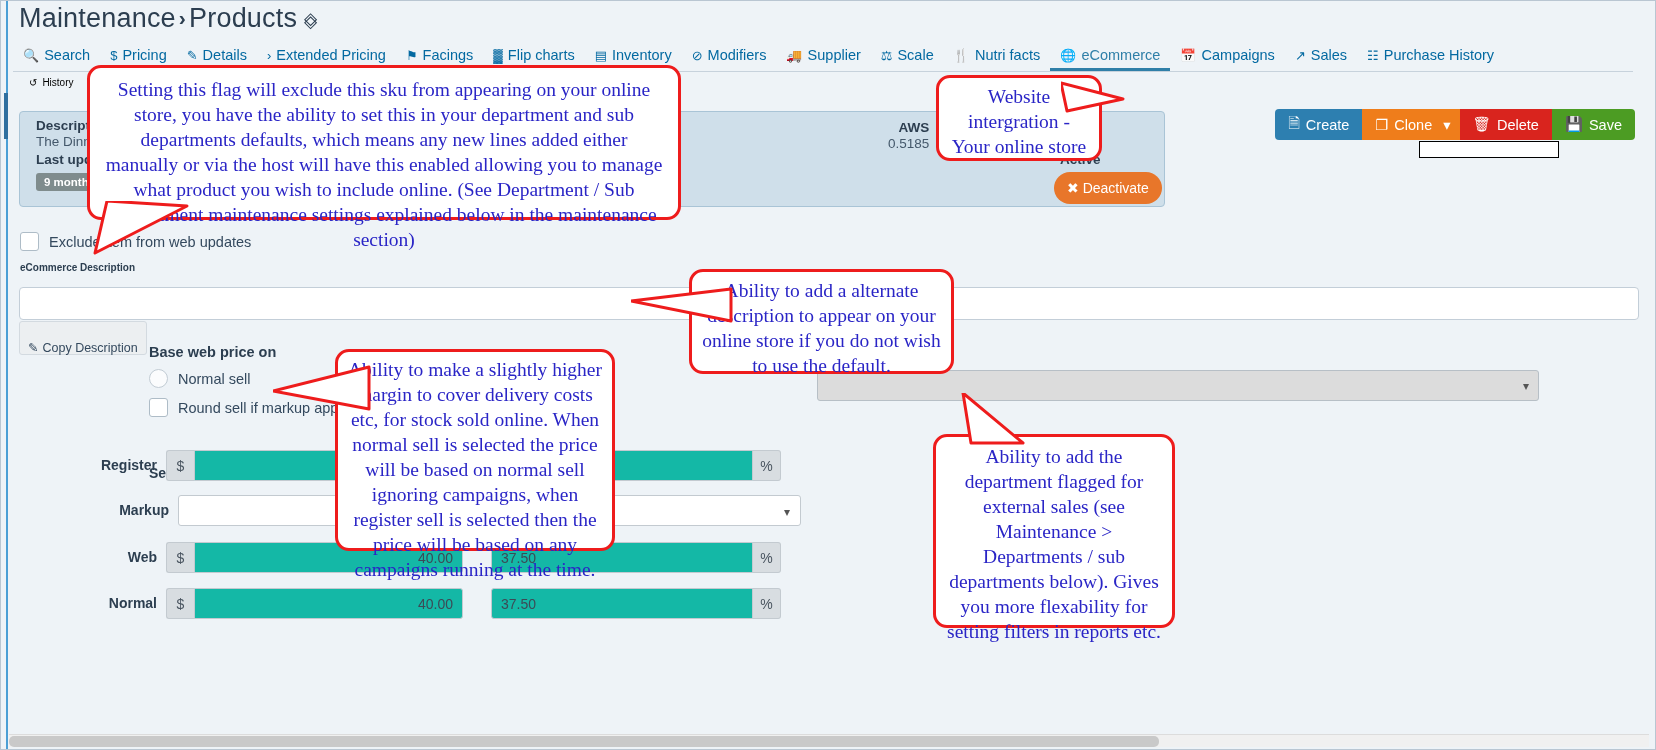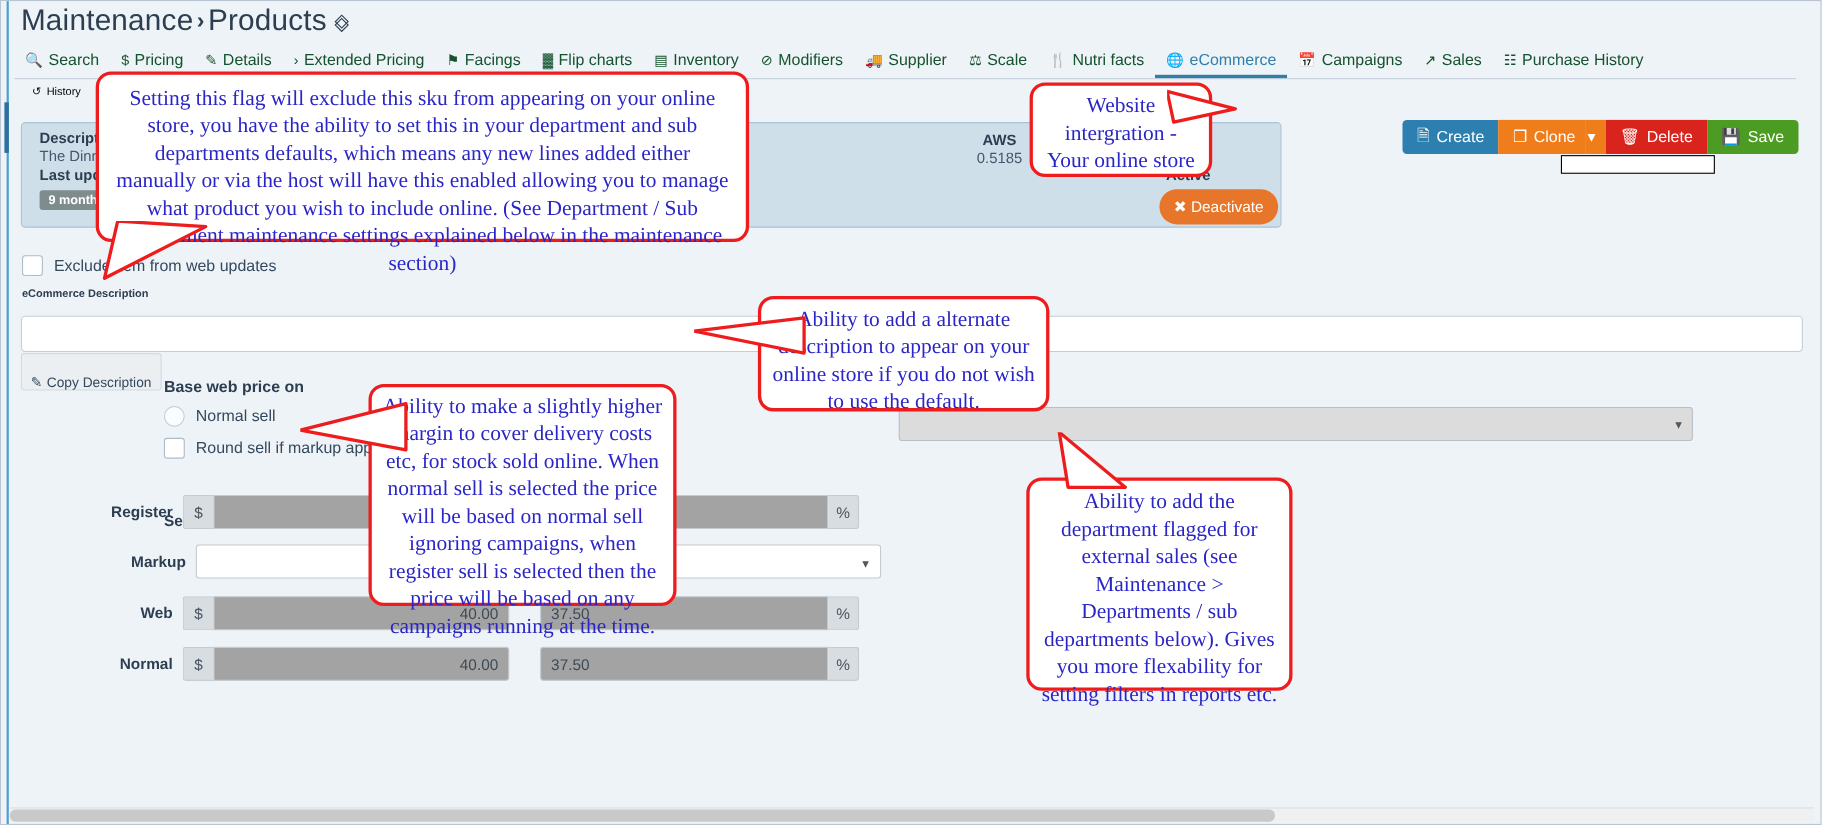--- a/index.html
+++ b/index.html
@@ -38,21 +38,21 @@
   .pin-icon { display:inline-block; margin-left:7px; font-size:18px; color:#2c3e50; transform:rotate(45deg); }
 
   
   #tabbar {
     position:absolute; left:12px; top:38px; width:1620px; height:33px;
     border-bottom:1px solid #c7d2dc;
     white-space:nowrap;
   }
   .tab {
     display:inline-block; height:32px; line-height:32px;
-    padding:0 10px; font-size:14.5px; color:#14532d;
+    padding:0 10px; font-size:14.5px; color:#0369a1;
     cursor:pointer; position:relative; top:0;
   }
   .tab .ic { margin-right:5px; font-size:13px; display:inline-block; }
   .tab.active { color:#2f7fa8; border-bottom:3px solid #2f7fa8; }
 
   
   #history-row{
     position:absolute; left:28px; top:76px; font-size:10px; color:#000000;
   }
   #history-row .ic{ margin-right:5px; }
@@ -63,21 +63,21 @@
     background:#cfdfea; border:1px solid #a9c4d6; border-radius:4px;
   }
   #info-left{ position:absolute; left:16px; top:6px; }
   .info-lbl{ font-size:13.5px; font-weight:bold; color:#2c3e50; }
   .info-val{ font-size:13.5px; color:#44586b; margin-top:1px; }
   .badge-grey{
     display:inline-block; margin-top:6px; padding:3px 8px;
     background:#7f8c8d; color:#fff; font-size:11.5px; font-weight:bold;
     border-radius:3px;
   }
-  #aws-block{ position:absolute; left:868px; top:8px; text-align:center;}
+  #aws-block{ position:absolute; left:868px; top:8px; text-align:right;}
   #active-block{ position:absolute; left:1040px; top:40px; }
   .btn-deactivate{
     position:absolute; left:1034px; top:60px;
     background:#e8762a; color:#fff; border:none; border-radius:16px;
     font-size:14px; padding:8px 13px; cursor:pointer;
     font-family:"Liberation Sans", sans-serif;
   }
 
   
   #actions{ position:absolute; right:20px; top:108px; display:flex; }
@@ -149,21 +149,21 @@
   .grp{ position:absolute; display:flex; height:31px; }
   .addon{
     width:28px; background:#d8dde1; border:1px solid #c3cad0; border-right:none;
     border-radius:3px 0 0 3px; font-size:14px; color:#4a5560;
     display:flex; align-items:center; justify-content:center;
   }
   .addon.right{
     border-right:1px solid #c3cad0; border-left:none; border-radius:0 3px 3px 0;
   }
   .fld{
-    background:#a3a3a3; border:1px solid #c3cad0;
+    background:#14b8a6; border:1px solid #c3cad0;
     font-size:14px; color:#3c4a56; text-align:right;
     padding:0 9px; display:flex; align-items:center; justify-content:flex-end;
   }
   .fld.white{ background:#fff; }
   .fld.lead{ border-radius:0; }
   .fld.solo{ border-radius:3px; }
   .sel-caret{ position:absolute; right:10px; top:9px; font-size:12px; color:#555; }
 
   
   .callout{

